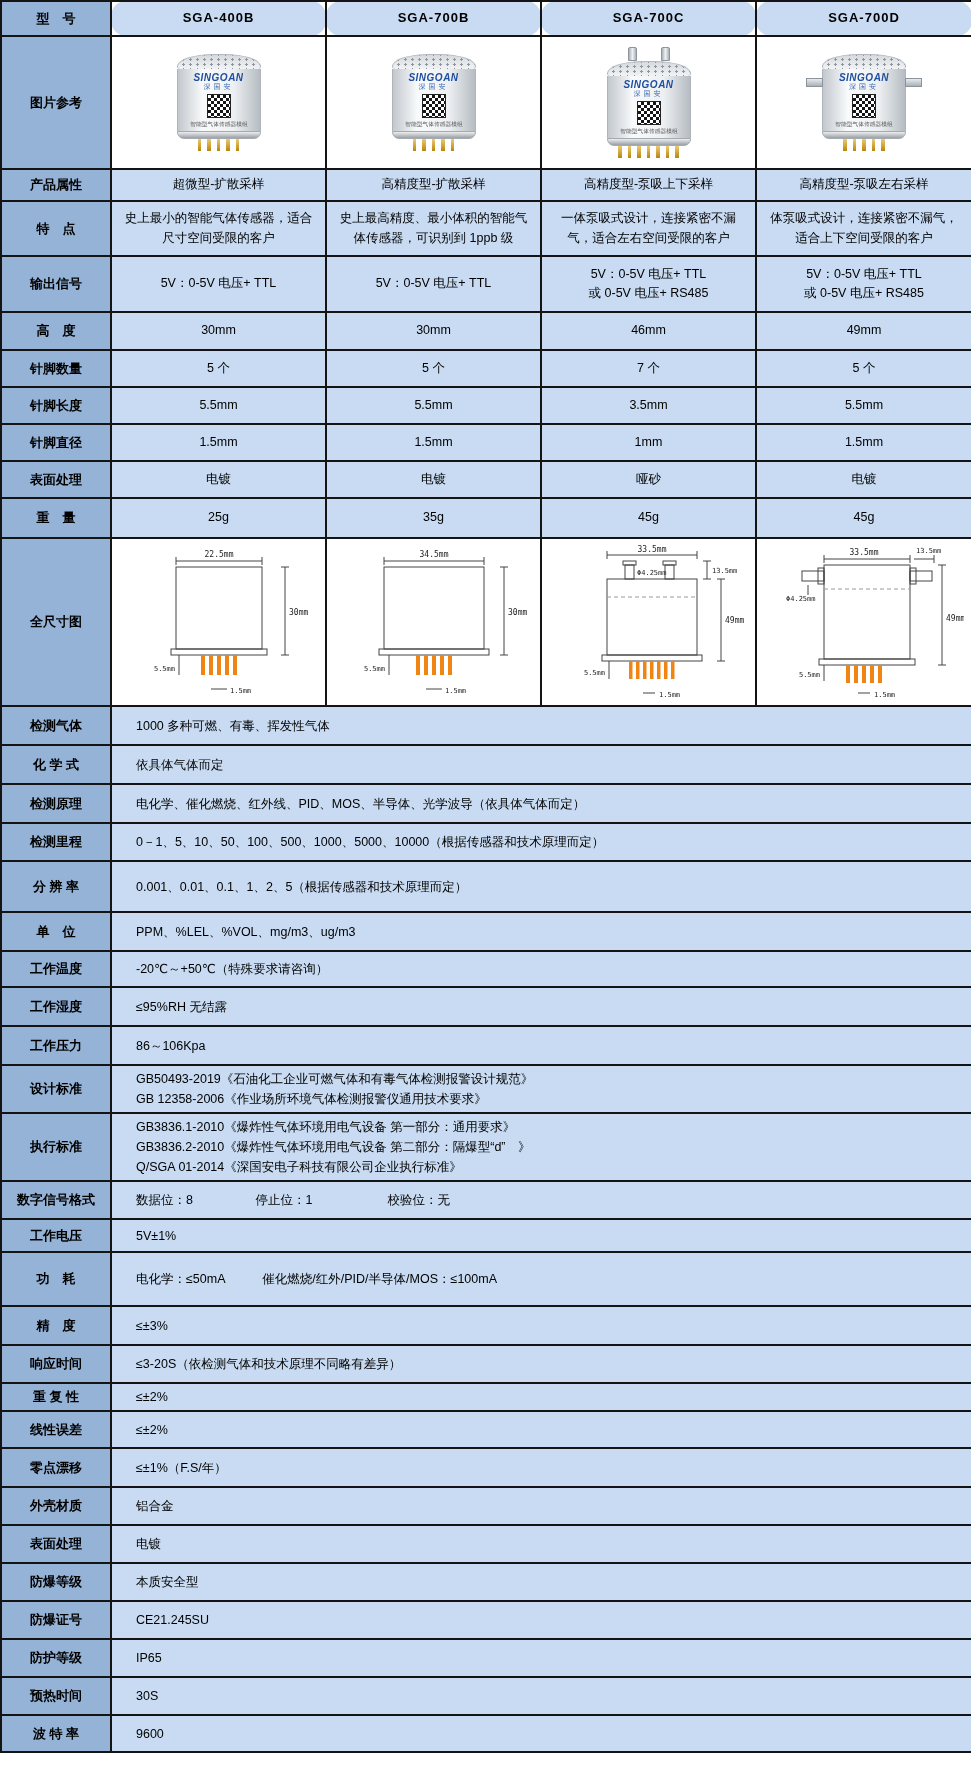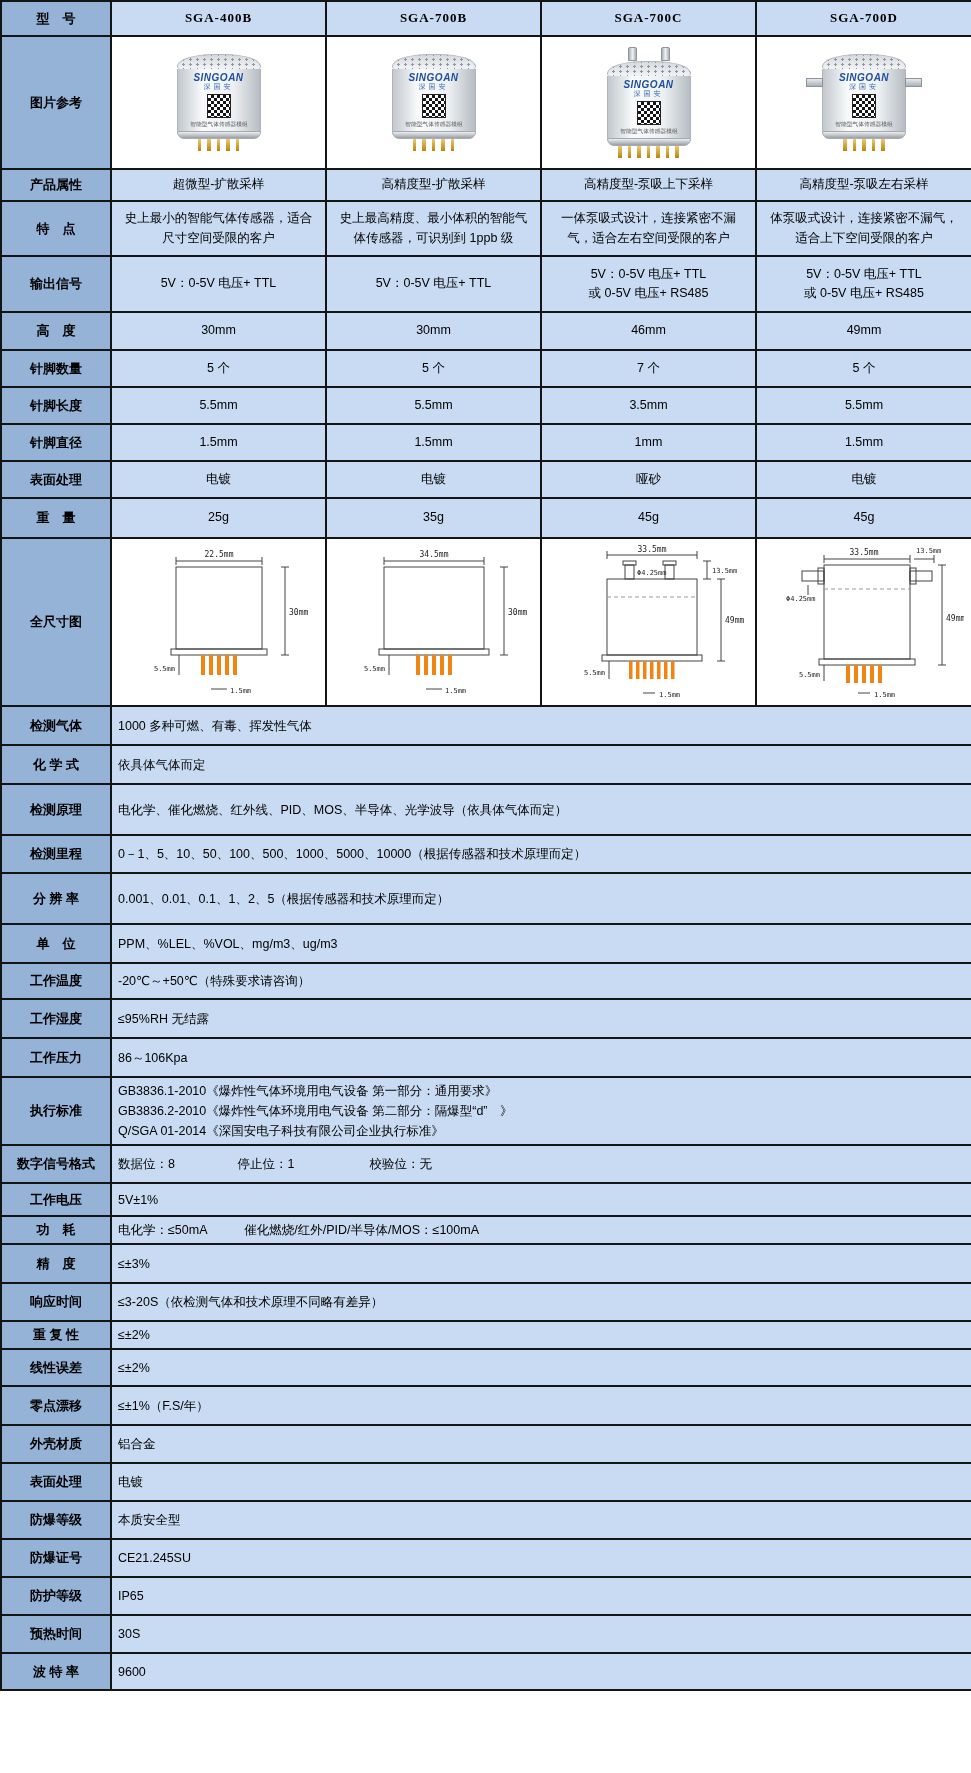--- a/index.html
+++ b/index.html
@@ -3,23 +3,23 @@
 <meta charset="utf-8">
 <style>
   * { box-sizing: border-box; margin: 0; padding: 0; }
   html,body { background:#fff; }
   body { font-family: "Liberation Sans", "DejaVu Sans", sans-serif; }
   .wrap { width: 971px; }
   table { width: 971px; border-collapse: collapse; table-layout: fixed; border: 2px solid #141414; }
   th, td { border: 2px solid #141414; color: #000; font-size: 12.5px; vertical-align: middle; overflow: hidden; }
   th.lab { background: #95b3d7; font-weight: bold; font-size: 13px; text-align: center; white-space: pre-wrap; padding: 2px; }
   td.c { background: #c8dbf2; text-align: center; white-space: pre-wrap; padding: 2px 8px; line-height: 1.55; }
-  td.l { background: #c8dbf2; text-align: left;  white-space: pre-wrap; padding: 3px 6px; line-height: 1.6; }
+  td.l { background: #c8dbf2; text-align: left;  white-space: pre-wrap; padding: 3px 24px; line-height: 1.6; }
   td.w { background: #ffffff; text-align: center; vertical-align: middle; padding: 2px; }
-  .model { font-family: Liberation Serif, serif; font-weight: bold; letter-spacing: 1px; font-size: 13px; }
+  .model { font-family: Liberation Sans, sans-serif; font-weight: bold; letter-spacing: 1px; font-size: 13px; border-radius: 15px; }
 
   
   .sensor { position: relative; width: 84px; margin: 0 auto; }
   .tubes { display:flex; justify-content:center; gap:24px; height:14px; }
   .tubes i { width:9px; height:14px; display:block; border:1px solid #8d949b; border-radius:2px 2px 0 0;
              background: linear-gradient(90deg,#aab0b6,#eef1f3 50%,#aab0b6); }
   .side-tube { position:absolute; top:24px; width:17px; height:9px; border:1px solid #8d949b;
              background: linear-gradient(#e8ebee,#aab0b6); }
   .side-tube.lft { left:-16px; } .side-tube.rgt { right:-16px; }
   .cap { height:15px; border:1px solid #b2b8be; border-bottom:none; border-radius: 42px 42px 4px 4px / 14px 14px 3px 3px;
@@ -355,21 +355,21 @@
   </tr>
 
   <tr style="height:39px">
           <th class="lab">检测气体</th>
           <td class="l" colspan="4">1000 多种可燃、有毒、挥发性气体</td>
         </tr>
   <tr style="height:39px">
           <th class="lab">化 学 式</th>
           <td class="l" colspan="4">依具体气体而定</td>
         </tr>
-  <tr style="height:51px">
+  <tr style="height:39px">
           <th class="lab">检测原理</th>
           <td class="l" colspan="4">电化学、催化燃烧、红外线、PID、MOS、半导体、光学波导（依具体气体而定）</td>
         </tr>
   <tr style="height:38px">
           <th class="lab">检测里程</th>
           <td class="l" colspan="4">0－1、5、10、50、100、500、1000、5000、10000（根据传感器和技术原理而定）</td>
         </tr>
   <tr style="height:51px">
           <th class="lab">分 辨 率</th>
           <td class="l" colspan="4">0.001、0.01、0.1、1、2、5（根据传感器和技术原理而定）</td>
@@ -382,36 +382,41 @@
           <th class="lab">工作温度</th>
           <td class="l" colspan="4">-20℃～+50℃（特殊要求请咨询）</td>
         </tr>
   <tr style="height:39px">
           <th class="lab">工作湿度</th>
           <td class="l" colspan="4">≤95%RH 无结露</td>
         </tr>
   <tr style="height:39px">
           <th class="lab">工作压力</th>
           <td class="l" colspan="4">86～106Kpa</td>
+        </tr>
+  <tr style="height:43px">
+          <th class="lab">设计标准</th>
+          <td class="l" colspan="4">GB50493-2019《石油化工企业可燃气体和有毒气体检测报警设计规范》
+GB 12358-2006《作业场所环境气体检测报警仪通用技术要求》</td>
         </tr>
   <tr style="height:62px">
           <th class="lab">执行标准</th>
           <td class="l" colspan="4">GB3836.1-2010《爆炸性气体环境用电气设备 第一部分：通用要求》
 GB3836.2-2010《爆炸性气体环境用电气设备 第二部分：隔爆型“d”　》
 Q/SGA 01-2014《深国安电子科技有限公司企业执行标准》</td>
         </tr>
   <tr style="height:38px">
           <th class="lab">数字信号格式</th>
           <td class="l" colspan="4">数据位：8　　　　　停止位：1　　　　　　校验位：无</td>
         </tr>
   <tr style="height:33px">
           <th class="lab">工作电压</th>
           <td class="l" colspan="4">5V±1%</td>
         </tr>
-  <tr style="height:28px">
+  <tr style="height:54px">
           <th class="lab">功　耗</th>
           <td class="l" colspan="4">电化学：≤50mA　　　催化燃烧/红外/PID/半导体/MOS：≤100mA</td>
         </tr>
   <tr style="height:39px">
           <th class="lab">精　度</th>
           <td class="l" colspan="4">≤±3%</td>
         </tr>
   <tr style="height:38px">
           <th class="lab">响应时间</th>
           <td class="l" colspan="4">≤3-20S（依检测气体和技术原理不同略有差异）</td>

